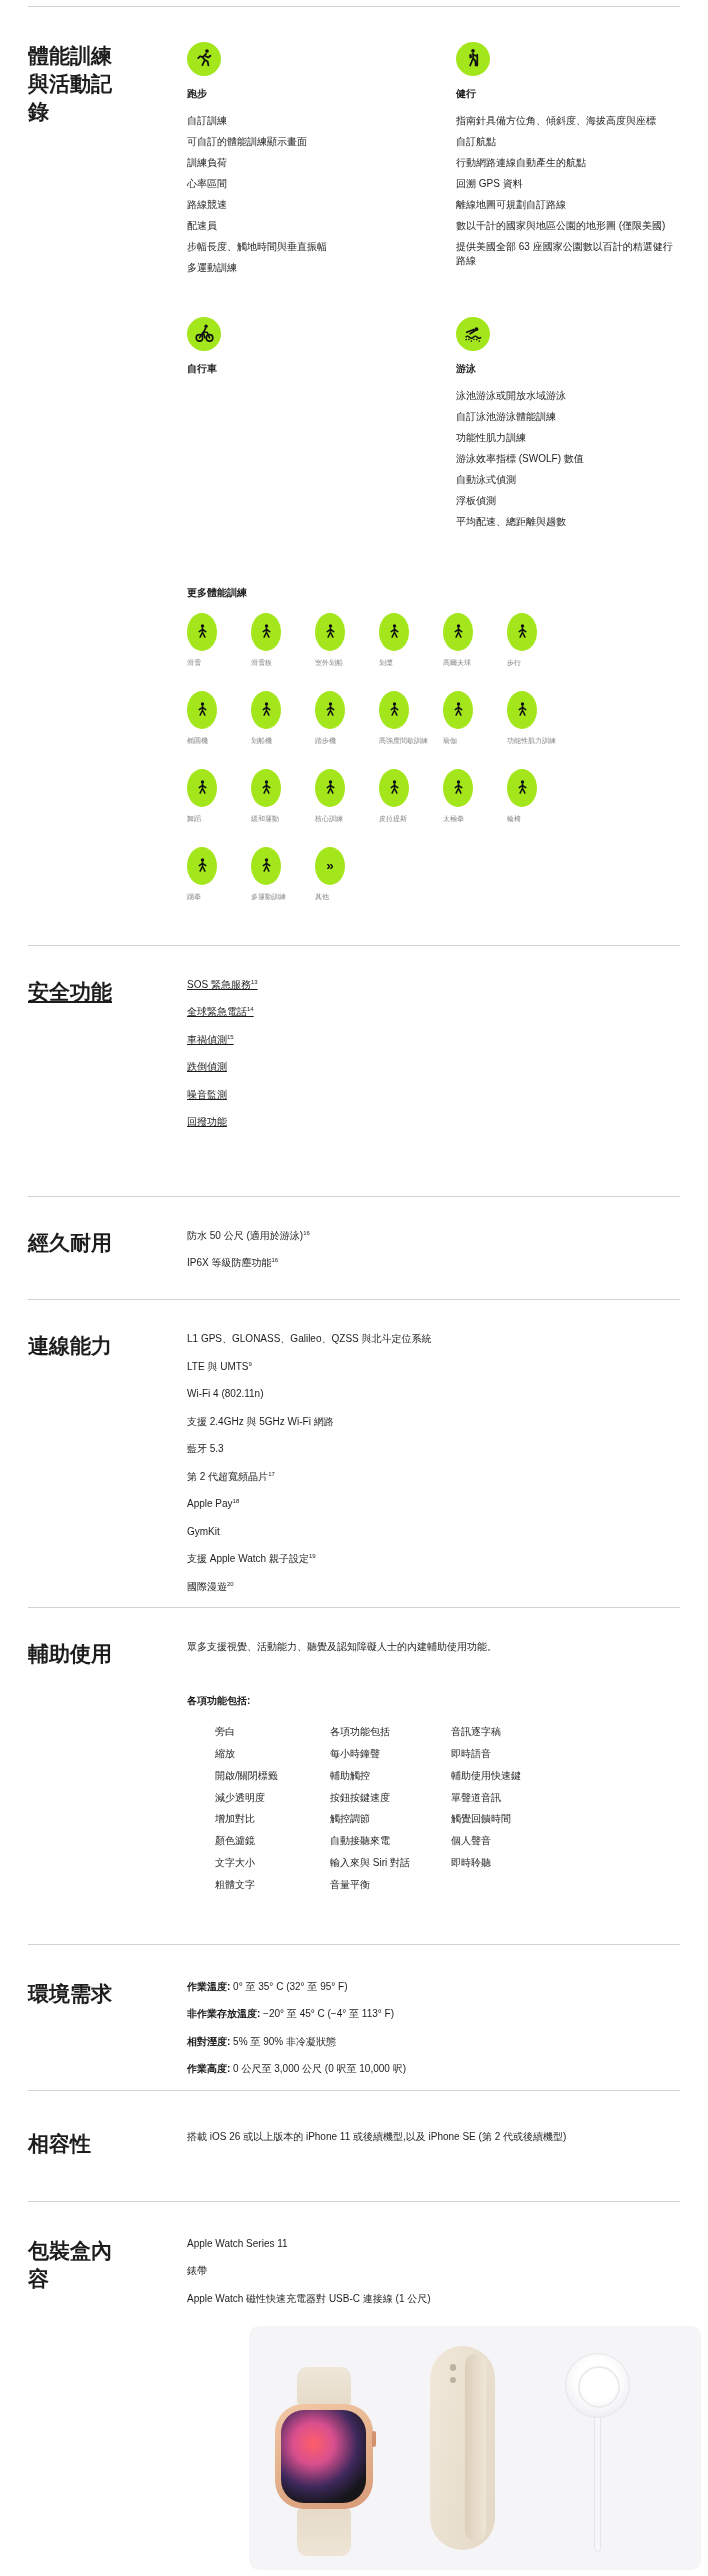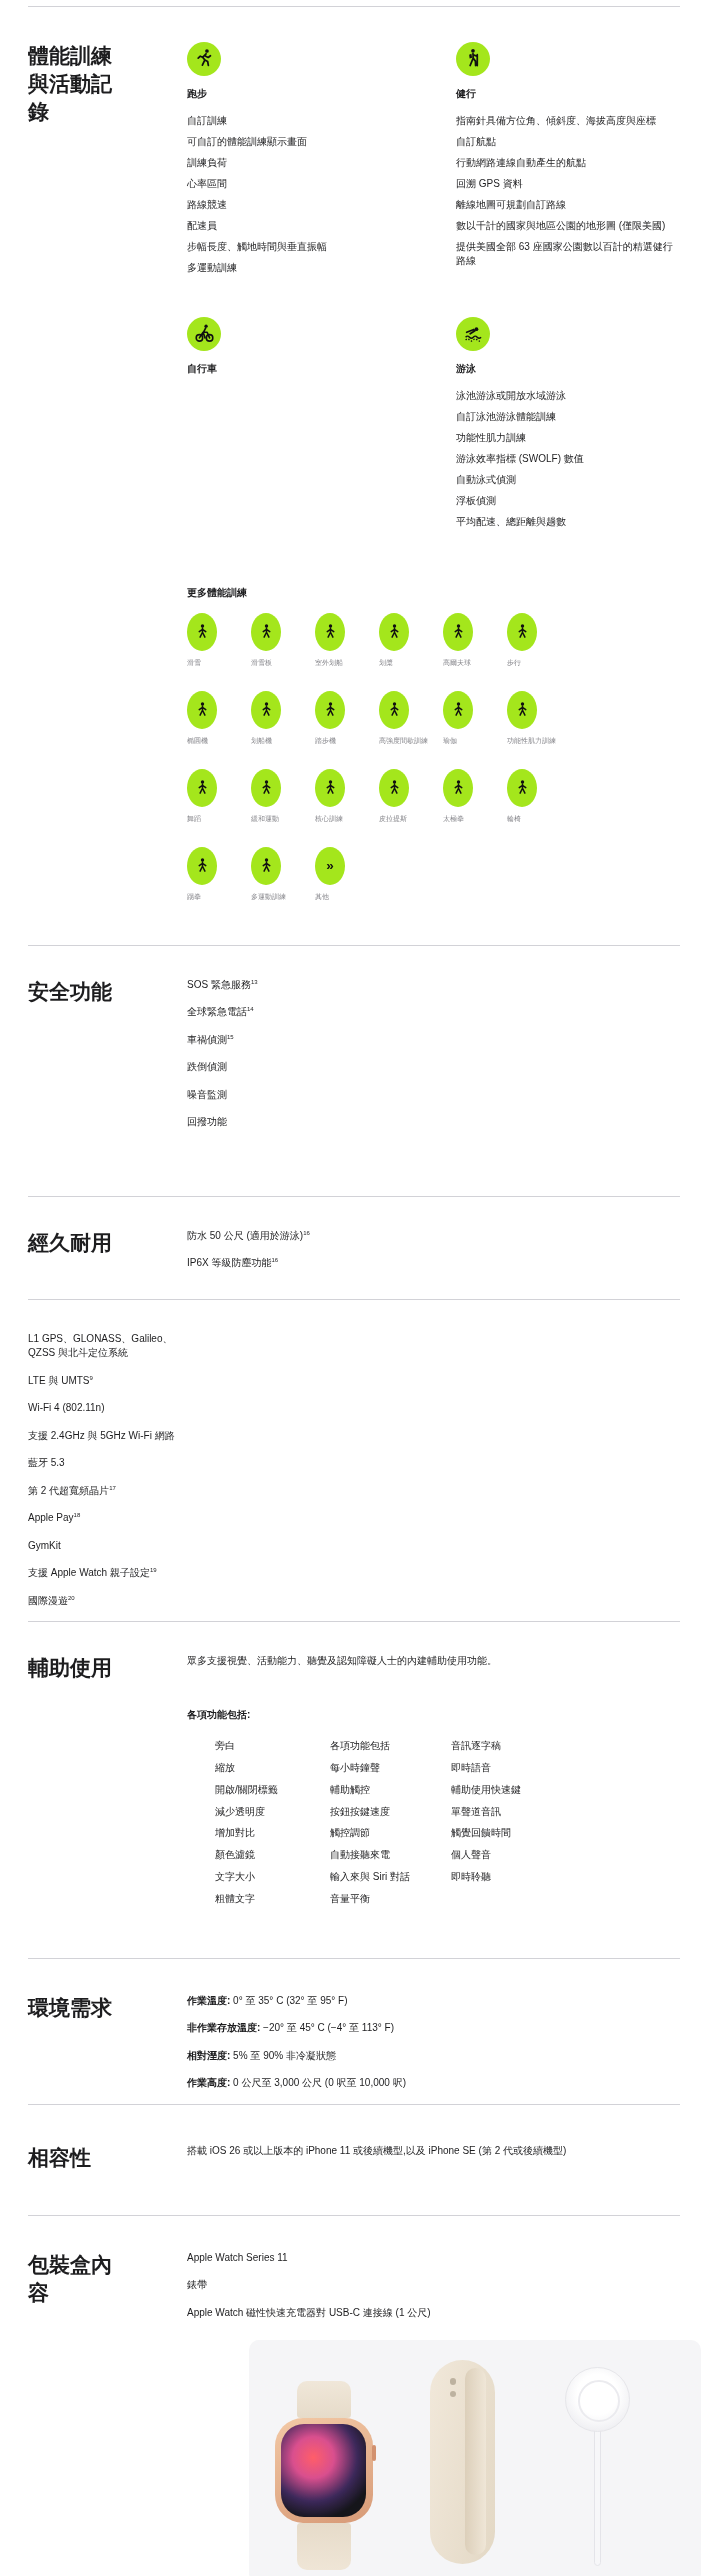--- a/index.html
+++ b/index.html
@@ -59,21 +59,21 @@
   .goval{
     width:30px;height:38px;border-radius:50%;
     background:var(--green);
     display:flex;align-items:center;justify-content:center;
   }
   .goval svg{width:17px;height:17px;}
   .chev{font-size:13.5px;font-weight:700;line-height:1;color:#111;}
   .glabel{font-size:7px;color:var(--gray);margin-top:8.5px;line-height:8.5px;}
 
   
-  .sec-safety{padding:32px 0 53px;}
+  .sec-safety{padding:32px 0 53px;text-decoration:underline;}
   .sec-durability{padding:32px 0 15.6px;}
   .sec-connectivity{padding:32px 0 0;}
   .sec-accessibility{padding:32px 0 44px;}
   .sec-environment{padding:35px 0 0;}
   .sec-compatibility{padding:39px 0 43px;}
   .sec-inbox{padding:35px 0 14px;}
 
   .acc-intro{font-size:10px;line-height:14px;margin:0 0 40px;}
   .acc-subtitle{font-size:10px;font-weight:700;margin:0 0 17px;}
   .acc-grid{display:grid;grid-template-columns:115px 121px auto;margin-left:28px;}
@@ -464,20 +464,21 @@
   <section class="sec-durability">
     <h2>經久耐用</h2>
     <div class="sec-body">
 
     <p class="li39"><span>防水 50 公尺 (適用於游泳)</span><sup class="fn">16</sup></p>
         <p class="li39"><span>IP6X 等級防塵功能</span><sup class="fn">16</sup></p>
       </div>
   </section>
 
   <section class="sec-connectivity">
+    <h2>連線能力</h2>
     <div class="sec-body">
 
     <p class="li39"><span>L1 GPS、GLONASS、Galileo、QZSS 與北斗定位系統</span><sup class="fn"></sup></p>
         <p class="li39"><span>LTE 與 UMTS</span><sup class="fn">9</sup></p>
         <p class="li39"><span>Wi-Fi 4 (802.11n)</span><sup class="fn"></sup></p>
         <p class="li39"><span>支援 2.4GHz 與 5GHz Wi-Fi 網路</span><sup class="fn"></sup></p>
         <p class="li39"><span>藍牙 5.3</span><sup class="fn"></sup></p>
         <p class="li39"><span>第 2 代超寬頻晶片</span><sup class="fn">17</sup></p>
         <p class="li39"><span>Apple Pay</span><sup class="fn">18</sup></p>
         <p class="li39"><span>GymKit</span><sup class="fn"></sup></p>

